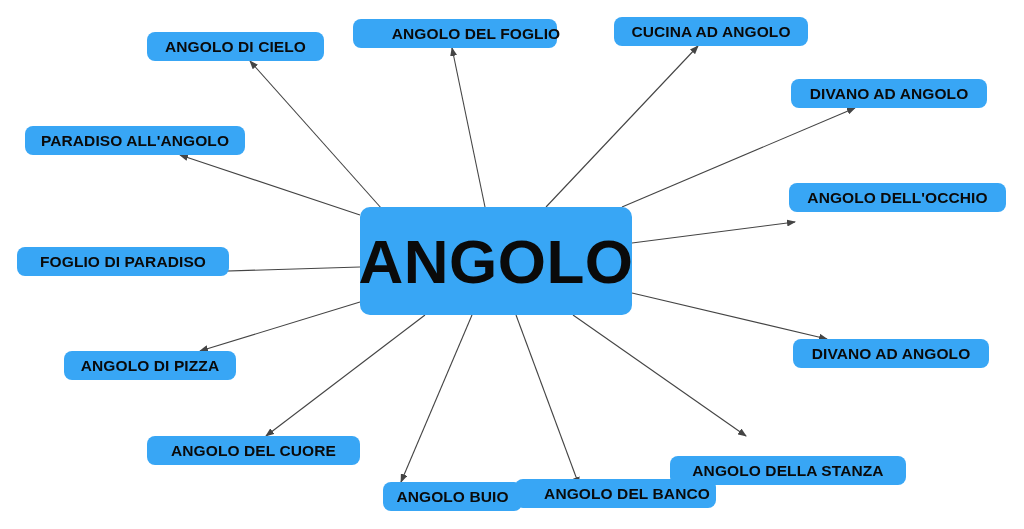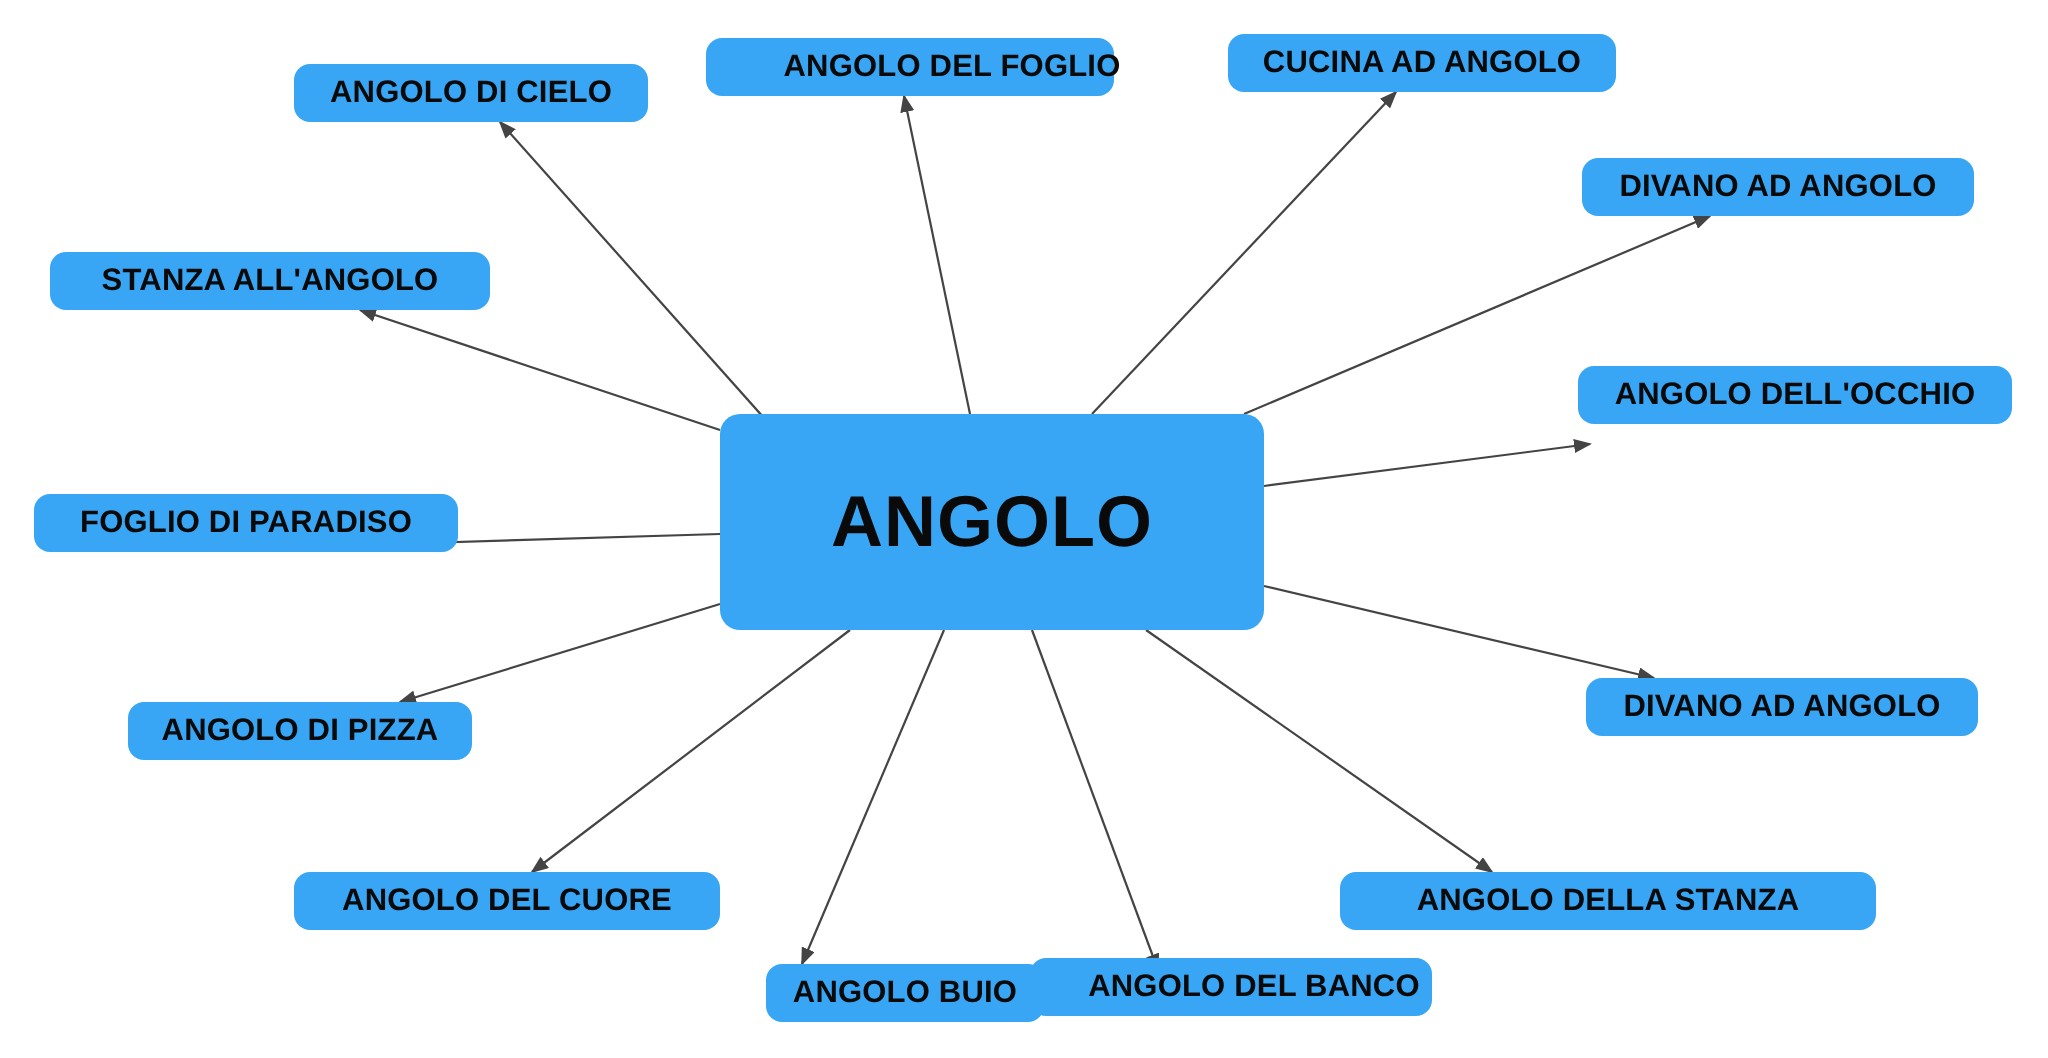--- a/index.html
+++ b/index.html
@@ -4,21 +4,21 @@
 <style>
   html, body { margin:0; padding:0; background:#ffffff; }
   body { width:1024px; height:529px; position:relative; overflow:hidden; font-family:"Liberation Sans", sans-serif; }
   #edges { position:absolute; left:0; top:0; width:1024px; height:529px; }
   .node {
     position:absolute; background:#38a6f5; color:#0a0a0a; font-weight:bold;
     border-radius:8px; display:flex; align-items:center; justify-content:center;
     font-size:15.5px; white-space:nowrap; box-sizing:border-box; letter-spacing:0.1px;
   }
   .center {
-    border-radius:10px; font-size:36px; letter-spacing:0.5px;
+    border-radius:10px; font-size:62px; letter-spacing:0.5px;
   }
 </style>
 </head>
 <body>
 
 <svg id="edges" xmlns="http://www.w3.org/2000/svg" width="1024" height="529">
   <defs>
     <marker id="arrow" markerWidth="9" markerHeight="7" refX="8" refY="3.5" orient="auto" markerUnits="userSpaceOnUse">
       <path d="M0,0 L9,3.5 L0,7 Z" fill="#444444"></path>
     </marker>
@@ -51,38 +51,38 @@
     <div class="node" style="left: 353px; top: 19px; width: 204px; height: 29px; padding-left: 42px;">
       <span>ANGOLO DEL FOGLIO</span>
     </div>
     <div class="node" style="left: 614px; top: 17px; width: 194px; height: 29px;">
       <span>CUCINA AD ANGOLO</span>
     </div>
     <div class="node" style="left: 791px; top: 79px; width: 196px; height: 29px;">
       <span>DIVANO AD ANGOLO</span>
     </div>
     <div class="node" style="left: 25px; top: 126px; width: 220px; height: 29px;">
-      <span>STANZA ALL'ANGOLO</span>
+      <span>PARADISO ALL'ANGOLO</span>
     </div>
     <div class="node" style="left: 789px; top: 183px; width: 217px; height: 29px;">
       <span>ANGOLO DELL'OCCHIO</span>
     </div>
     <div class="node" style="left: 17px; top: 247px; width: 212px; height: 29px;">
       <span>FOGLIO DI PARADISO</span>
     </div>
     <div class="node" style="left: 64px; top: 351px; width: 172px; height: 29px;">
       <span>ANGOLO DI PIZZA</span>
     </div>
     <div class="node" style="left: 793px; top: 339px; width: 196px; height: 29px;">
       <span>DIVANO AD ANGOLO</span>
     </div>
     <div class="node" style="left: 147px; top: 436px; width: 213px; height: 29px;">
       <span>ANGOLO DEL CUORE</span>
     </div>
-    <div class="node" style="left: 670px; top: 436px; width: 268px; height: 29px;">
+    <div class="node" style="left: 670px; top: 456px; width: 236px; height: 29px;">
       <span>ANGOLO DELLA STANZA</span>
     </div>
     <div class="node" style="left: 346px; top: 482px; width: 139px; height: 29px; margin-left: 37px;">
       <span>ANGOLO BUIO</span>
     </div>
     <div class="node" style="left: 515px; top: 479px; width: 201px; height: 29px; padding-left: 23px;">
       <span>ANGOLO DEL BANCO</span>
     </div>
   </div>
 

